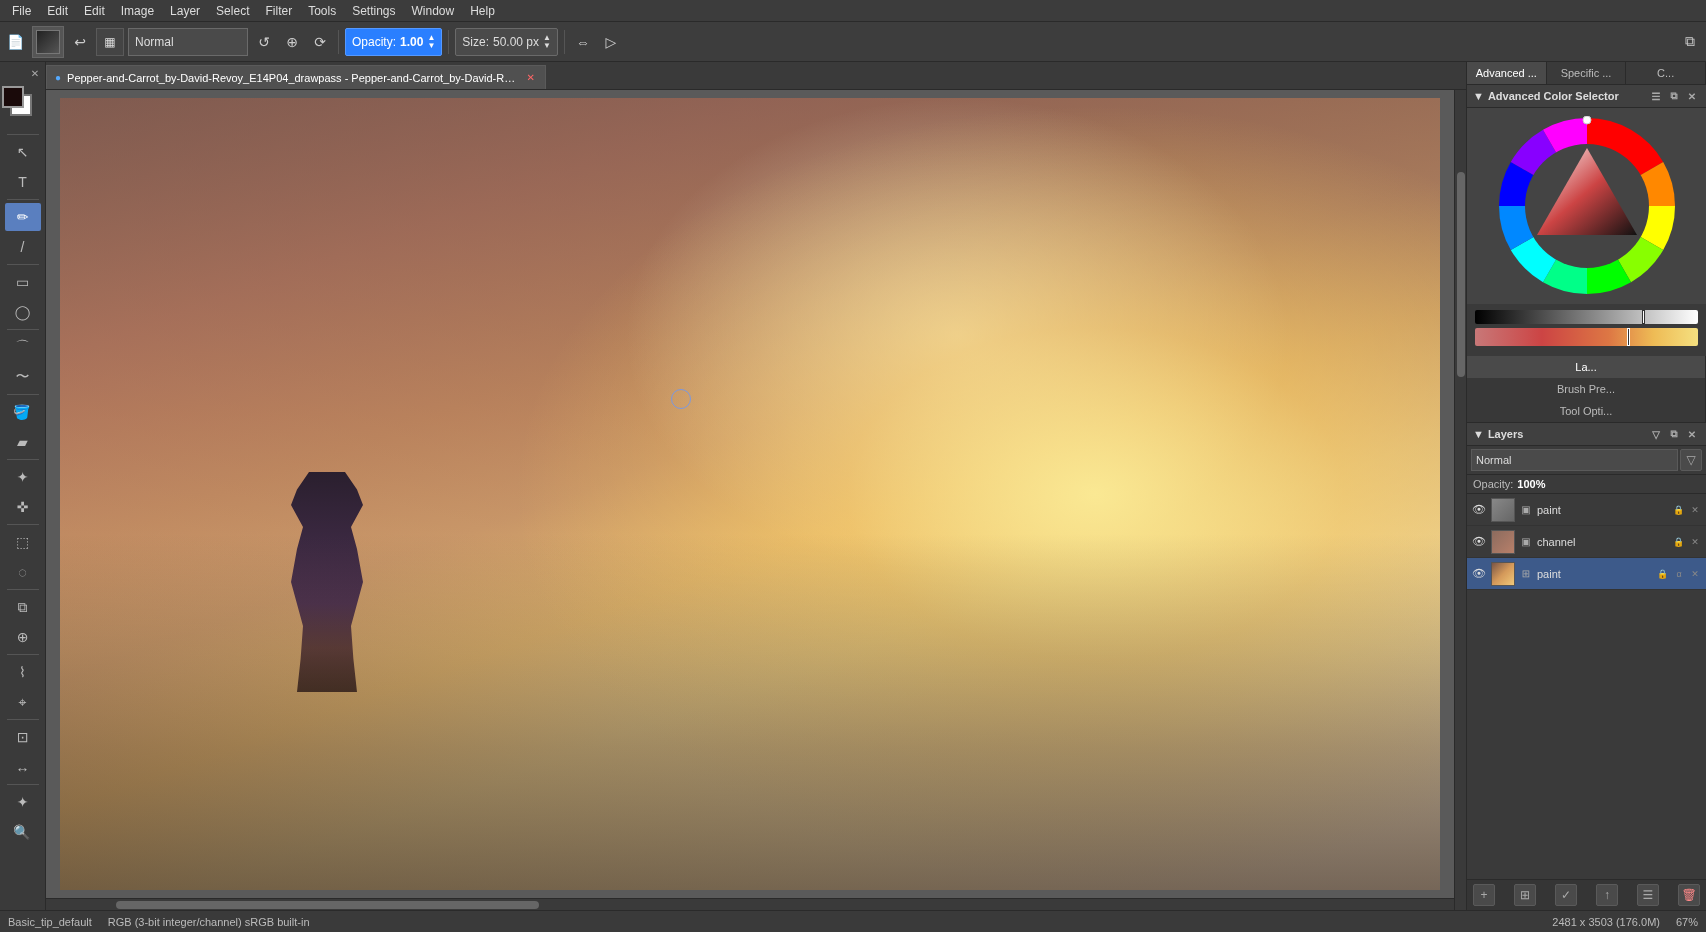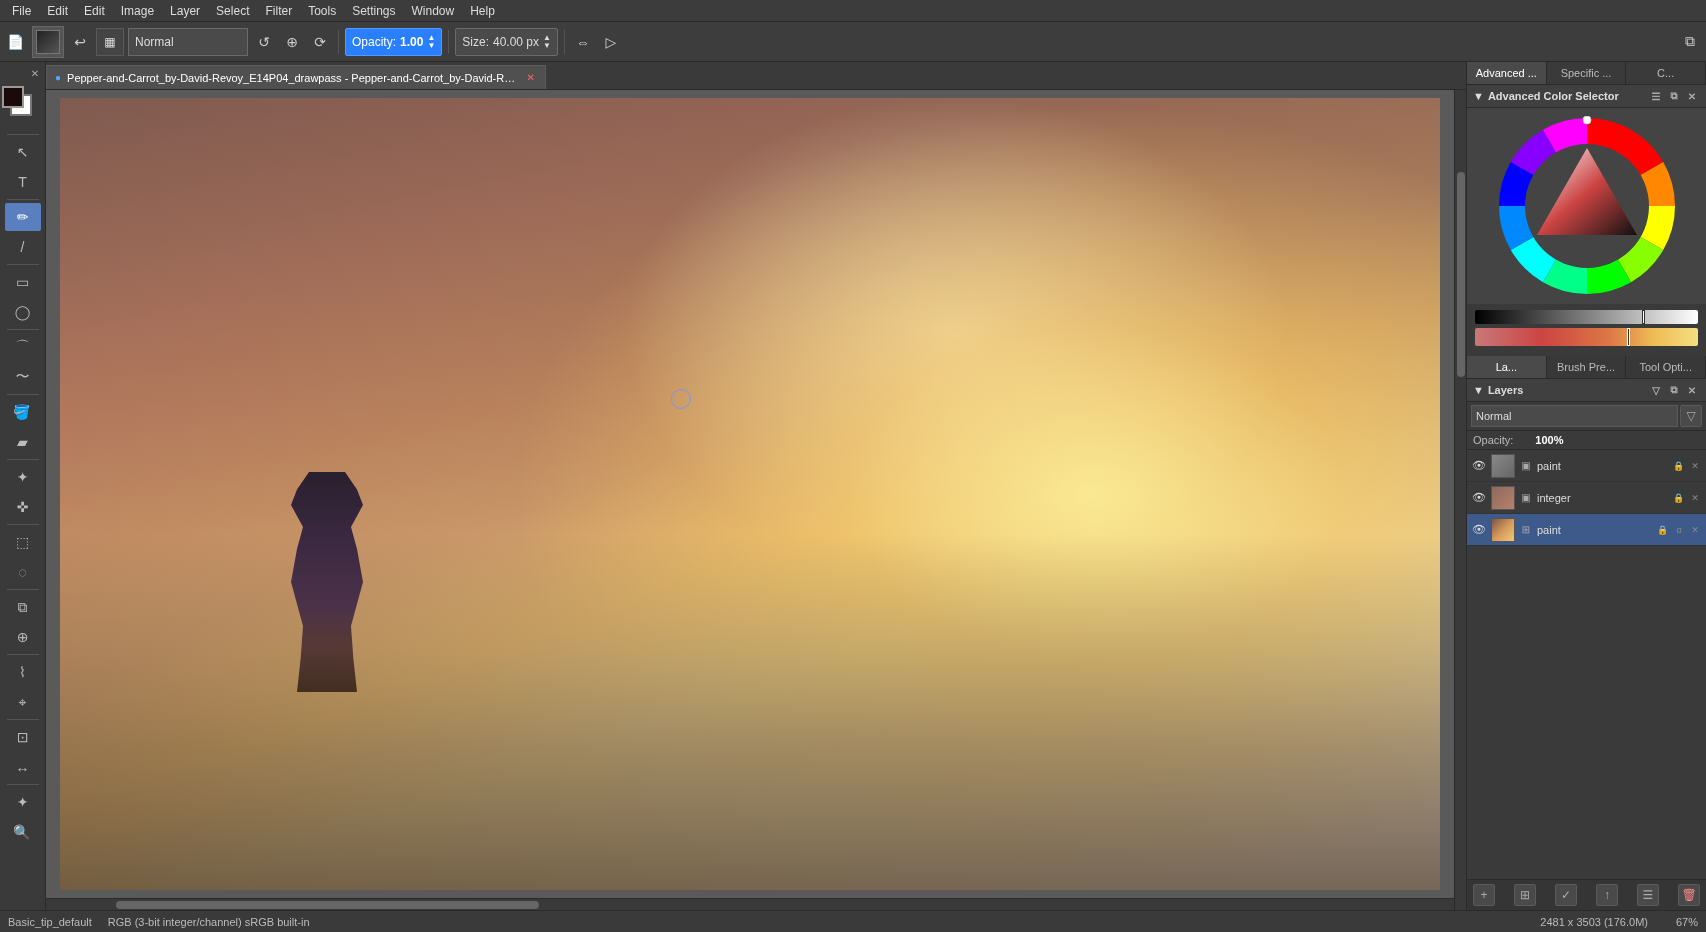--- a/index.html
+++ b/index.html
@@ -366,20 +366,21 @@
       flex: 1;
       display: flex;
       flex-direction: column;
       overflow: hidden;
     }
     .layers-tabs {
       display: flex;
       background: #383838;
       border-bottom: 1px solid #2a2a2a;
       flex-shrink: 0;
+      flex-direction: column;
     }
     .layers-tab {
       flex: 1;
       padding: 5px 4px;
       text-align: center;
       font-size: 11px;
       cursor: pointer;
       color: #bbb;
       border-right: 1px solid #2a2a2a;
     }
@@ -417,21 +418,21 @@
     .opacity-row {
       display: flex;
       align-items: center;
       padding: 3px 6px;
       gap: 4px;
       font-size: 11px;
       border-bottom: 1px solid #2a2a2a;
       flex-shrink: 0;
     }
     .opacity-label { color: #bbb; }
-    .opacity-value { color: #fff; font-weight: bold; margin-left: 18px; }
+    .opacity-value { color: #fff; font-weight: bold; }
     .layer-list {
       flex: 1;
       overflow-y: auto;
       background: #3a3a3a;
     }
     .layer-row {
       display: flex;
       align-items: center;
       height: 32px;
       padding: 2px 4px;
@@ -525,21 +526,21 @@
       padding: 0 8px;
       gap: 16px;
       font-size: 11px;
       color: #bbb;
       flex-shrink: 0;
     }
     .status-right {
       margin-left: auto;
       display: flex;
       align-items: center;
-      gap: 28px;
+      gap: 16px;
     }
 
     
     .canvas-scrollbar-v {
       width: 12px;
       background: #3a3a3a;
       border-left: 1px solid #2a2a2a;
       position: relative;
       flex-shrink: 0;
     }
@@ -609,21 +610,21 @@
     <span style="display:flex;flex-direction:column;font-size:8px;line-height:1;cursor:pointer;">
       <span>▲</span>
         <span>▼</span>
     </span>
   </div>
 
   <div class="toolbar-sep"></div>
 
   <div class="size-control">
     <span>Size:</span>
-    <span style="cursor:text;">40.00 px</span>
+    <span style="cursor:text;">50.00 px</span>
     <span style="display:flex;flex-direction:column;font-size:8px;line-height:1;cursor:pointer;">
       <span>▲</span>
         <span>▼</span>
     </span>
   </div>
 
   <div class="toolbar-sep"></div>
 
   <div class="toolbar-icon">⇔</div>
   <div class="toolbar-icon">▷</div>
@@ -864,21 +865,21 @@
           <div class="layer-actions">
             <div class="layer-action-btn">🔒</div>
             <div class="layer-action-btn">✕</div>
           </div>
         </div>
 
         <div class="layer-row">
           <div class="layer-visibility">👁</div>
           <div class="layer-thumb thumb-sharpen"></div>
           <div class="layer-icon">▣</div>
-          <div class="layer-name">integer</div>
+          <div class="layer-name">channel</div>
           <div class="layer-actions">
             <div class="layer-action-btn">🔒</div>
             <div class="layer-action-btn">✕</div>
           </div>
         </div>
 
         <div class="layer-row active">
           <div class="layer-visibility">👁</div>
           <div class="layer-thumb thumb-paint"></div>
           <div class="layer-icon">⊞</div>

